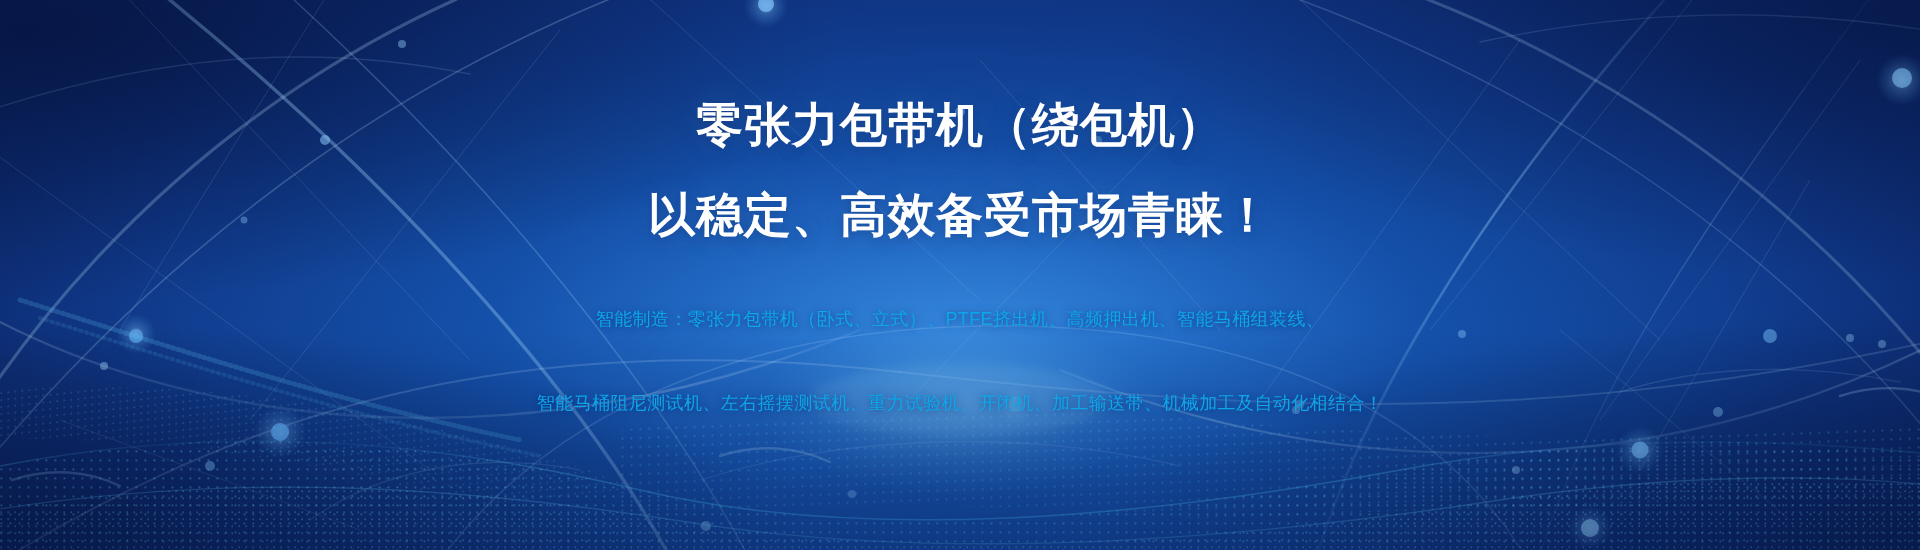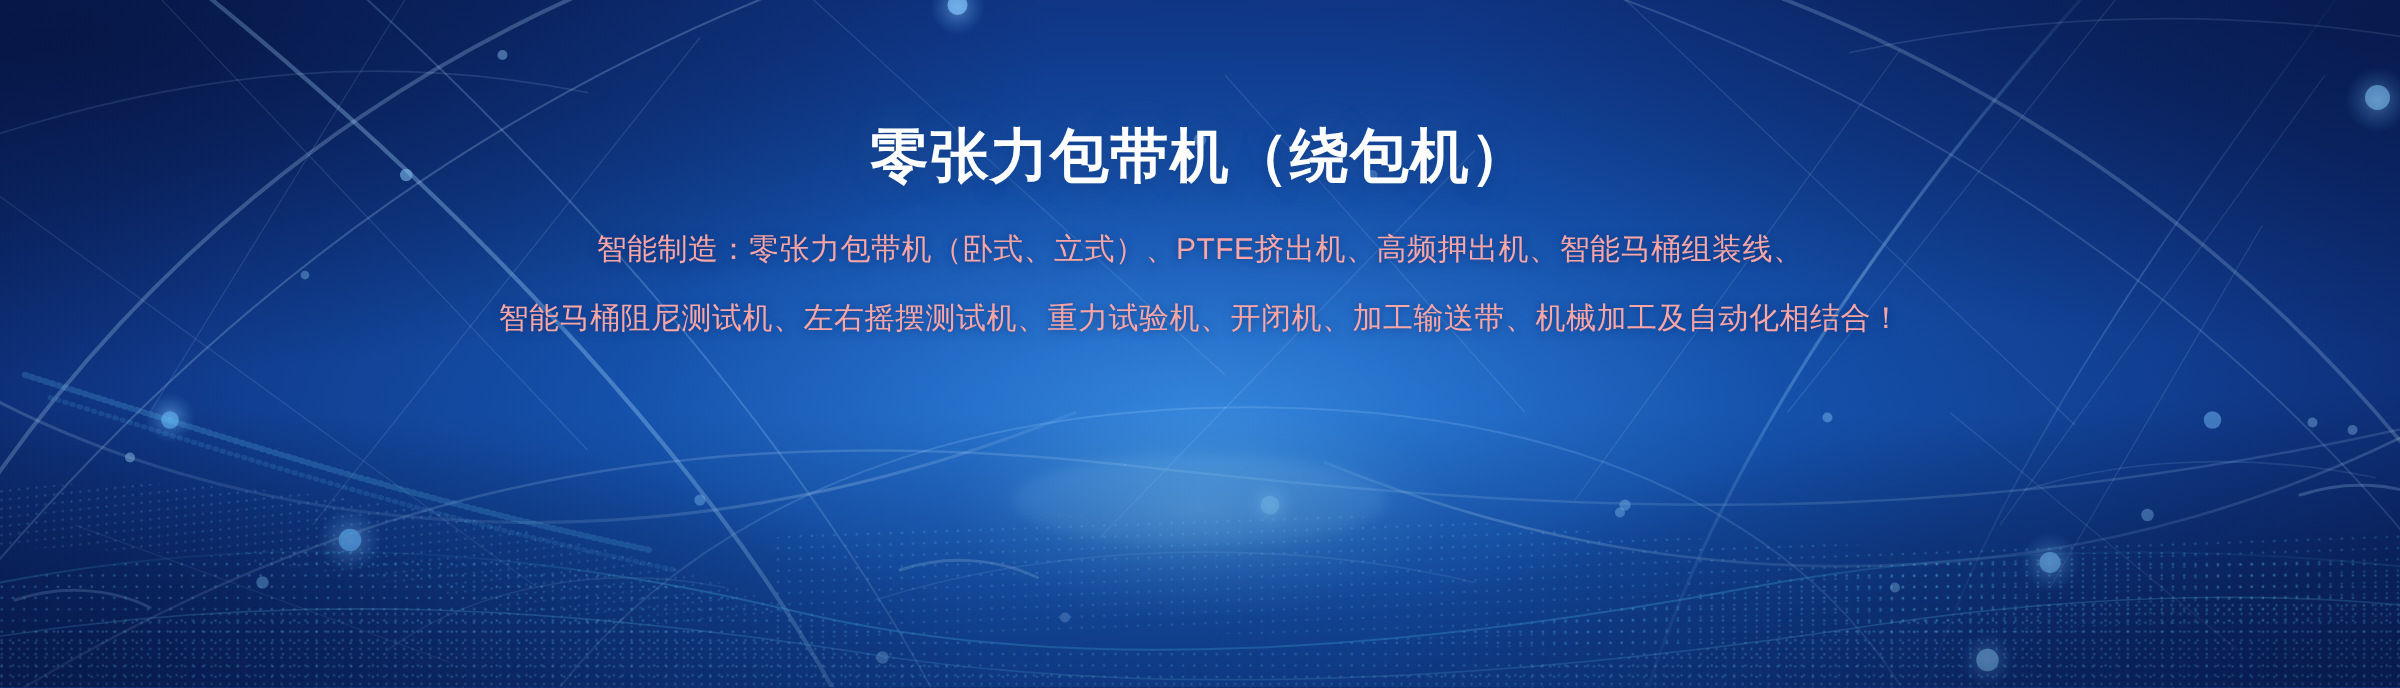--- a/index.html
+++ b/index.html
@@ -50,35 +50,36 @@
   
   #content{
     position:absolute;
     left:0; right:0; top:0;
     height:550px;
     display:flex;
     flex-direction:column;
     align-items:center;
     justify-content:flex-start;
     padding-top:96px;
+    gap:29px;
   }
   .headline{
     color:#ffffff;
     font-size:47px;
     line-height:57px;
     font-weight:bold;
     letter-spacing:1px;
     text-align:center;
     white-space:nowrap;
     text-shadow:0 2px 14px rgba(8,40,110,.55), 0 0 26px rgba(120,190,255,.22);
   }
   #headline-line-2{margin-top:4px;}
   .subline{
-    color:#fca5a5;
-    font-size:24px;
+    color:#0ea5e9;
+    font-size:18px;
     line-height:26px;
     font-weight:normal;
     letter-spacing:.4px;
     text-align:center;
     white-space:nowrap;
     text-shadow:0 1px 7px rgba(8,36,100,.6);
   }
   #subtitle-line-1{margin-top:34px;}
   #subtitle-line-2{margin-top:29px;}
 </style>
@@ -282,17 +283,18 @@
       <ellipse cx="960" cy="400" rx="150" ry="36" fill="#8fd6ff" fill-opacity=".30"></ellipse>
     </g>
   </svg>
 
   <div class="bg-layer" id="bg-hotspot"></div>
   <div class="bg-layer" id="bg-bottom-shade"></div>
   <div class="bg-layer" id="bg-vignette"></div>
 
   <div id="content">
     <div class="headline" id="headline-line-1">零张力包带机（绕包机）</div>
+    <div class="headline" id="headline-line-2">以稳定、高效备受市场青睐！</div>
     <div class="subline" id="subtitle-line-1">智能制造：零张力包带机（卧式、立式）、PTFE挤出机、高频押出机、智能马桶组装线、</div>
     <div class="subline" id="subtitle-line-2">智能马桶阻尼测试机、左右摇摆测试机、重力试验机、开闭机、加工输送带、机械加工及自动化相结合！</div>
   </div>
 
 </div>
 
 </body></html>

